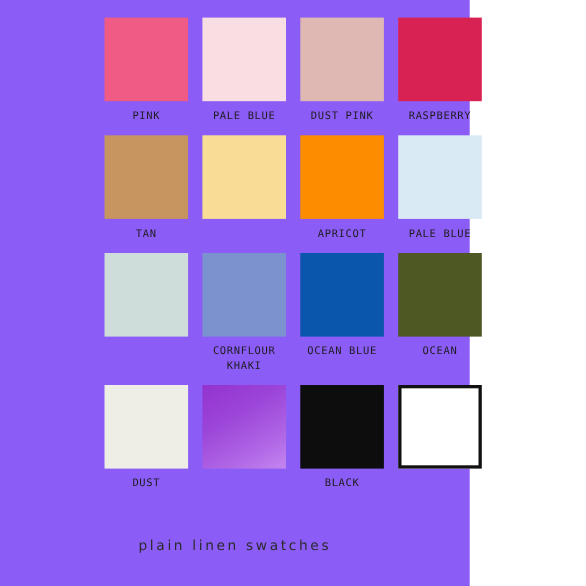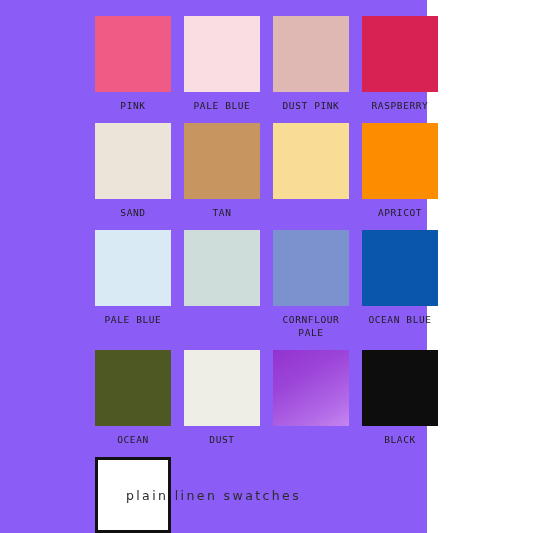--- a/index.html
+++ b/index.html
@@ -96,45 +96,41 @@
       </div>
       <div class="swatch-cell">
         <div class="swatch-chip" style="background: rgb(223, 184, 180);"></div>
         <div class="swatch-label">DUST PINK</div>
       </div>
       <div class="swatch-cell">
         <div class="swatch-chip" style="background: rgb(217, 34, 84);"></div>
         <div class="swatch-label">RASPBERRY</div>
       </div>
       <div class="swatch-cell">
-        <div class="swatch-chip" style="background: rgb(236, 228, 217);"></div>
-        <div class="swatch-label">SAND</div>
-      </div>
-      <div class="swatch-cell">
         <div class="swatch-chip" style="background: rgb(198, 149, 96);"></div>
         <div class="swatch-label">TAN</div>
       </div>
       <div class="swatch-cell">
         <div class="swatch-chip" style="background: rgb(249, 221, 148);"></div>
       </div>
       <div class="swatch-cell">
         <div class="swatch-chip" style="background: rgb(252, 140, 0);"></div>
         <div class="swatch-label">APRICOT</div>
       </div>
       <div class="swatch-cell">
         <div class="swatch-chip" style="background: rgb(217, 234, 245);"></div>
         <div class="swatch-label">PALE BLUE</div>
       </div>
       <div class="swatch-cell">
         <div class="swatch-chip" style="background: rgb(206, 220, 218);"></div>
       </div>
       <div class="swatch-cell">
         <div class="swatch-chip" style="background: rgb(123, 146, 206);"></div>
         <div class="swatch-label">CORNFLOUR
-PALE</div>
+KHAKI</div>
       </div>
       <div class="swatch-cell">
         <div class="swatch-chip" style="background: rgb(10, 86, 173);"></div>
         <div class="swatch-label">OCEAN BLUE</div>
       </div>
       <div class="swatch-cell">
         <div class="swatch-chip" style="background: rgb(77, 88, 34);"></div>
         <div class="swatch-label">OCEAN</div>
       </div>
       <div class="swatch-cell">

